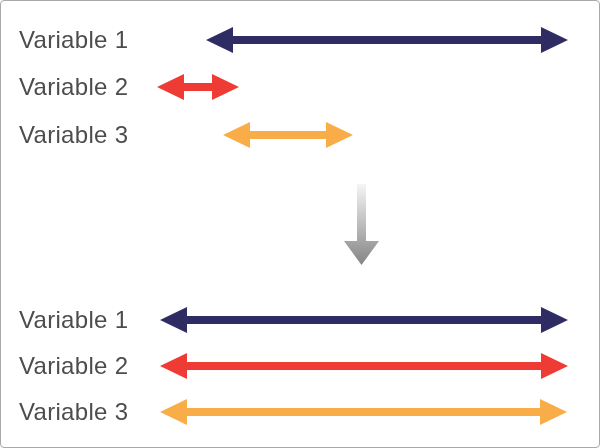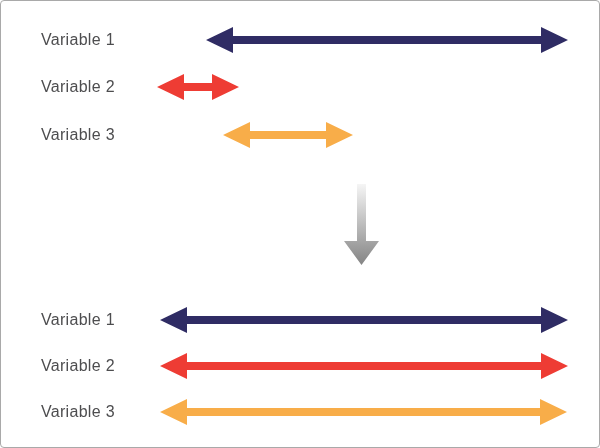--- a/index.html
+++ b/index.html
@@ -12,23 +12,23 @@
     background:#ffffff;
     font-family:"Liberation Sans","DejaVu Sans",sans-serif;
     overflow:hidden;
   }
   .row{
     position:absolute;
     left:0;width:100%;height:40px;
   }
   .var-label{
     position:absolute;
-    left:40px;top:0;height:40px;
+    left:18px;top:0;height:40px;
     line-height:40px;
-    font-size:16px;
+    font-size:24px;
     letter-spacing:0.3px;
     color:#4d4d4f;
     white-space:nowrap;
   }
   .range-arrow{
     position:absolute;
     top:7px;height:26px;
   }
   .range-arrow svg{display:block;}
   .transform-arrow{

